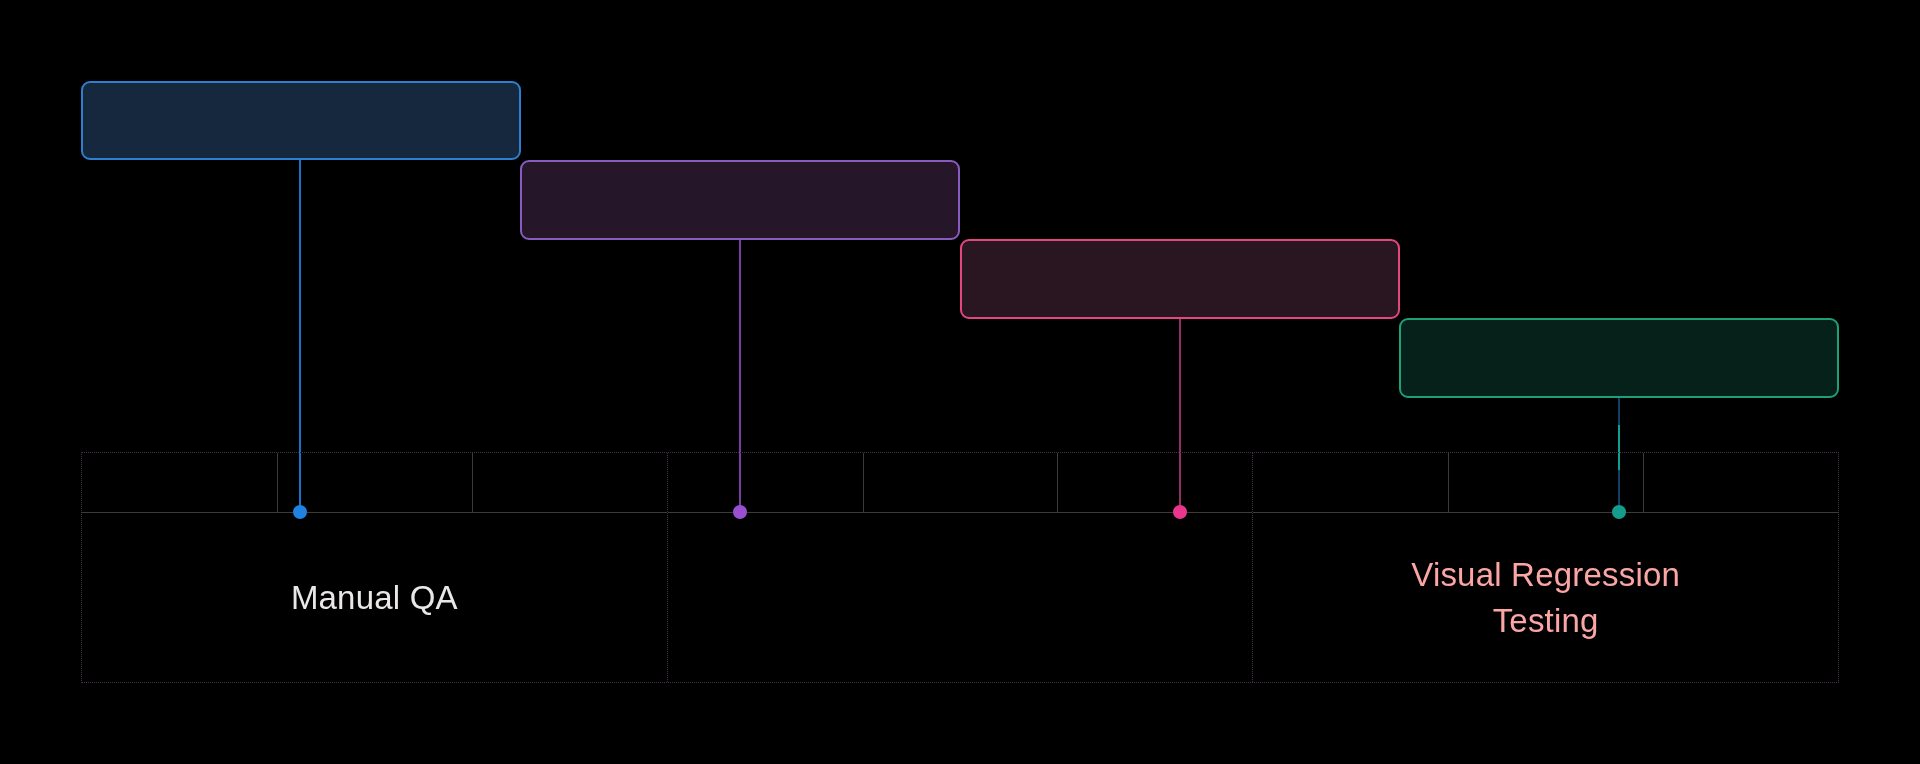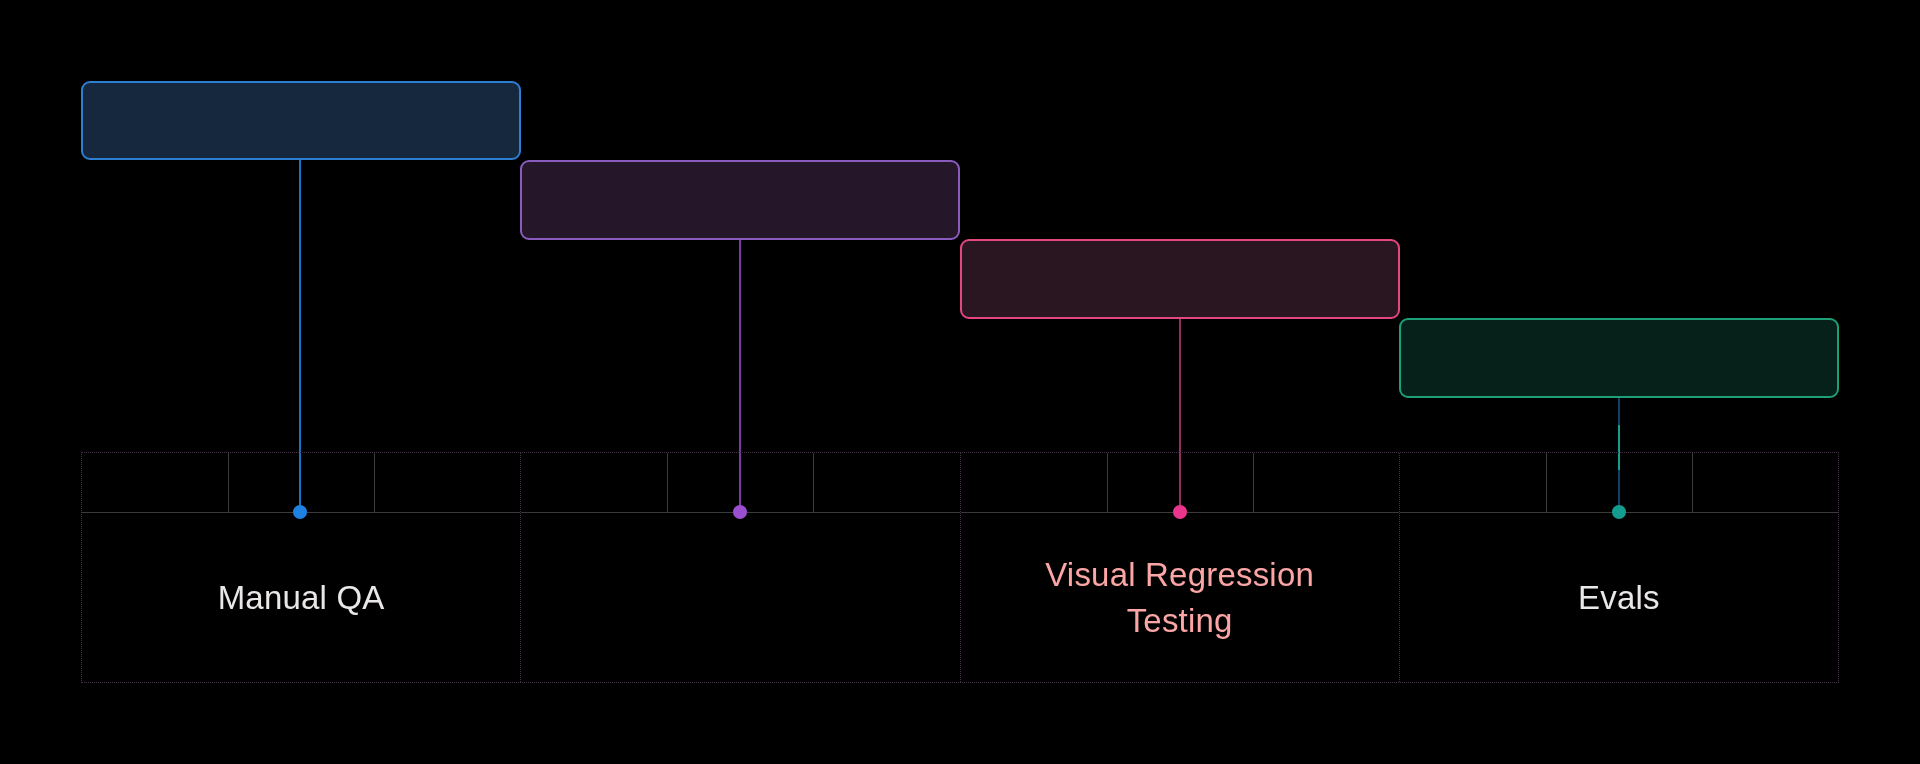--- a/index.html
+++ b/index.html
@@ -115,27 +115,20 @@
 
     <div class="section">
       <div class="ruler-cell">
         <div class="tick t1"></div>
         <div class="tick t2"></div>
       </div>
       <div class="label-cell" style="color: #fca5a5;">Visual Regression
 Testing</div>
     </div>
 
-    <div class="section">
-      <div class="ruler-cell">
-        <div class="tick t1"></div>
-        <div class="tick t2"></div>
-      </div>
-      <div class="label-cell" style="color: rgb(234, 231, 231);">Evals</div>
-    </div>
 
   </div>
 
   <div class="dot dot-0" style="background: rgb(29, 130, 226);"></div>
   <div class="dot dot-1" style="background: rgb(154, 79, 208);"></div>
   <div class="dot dot-2" style="background: rgb(233, 53, 139);"></div>
   <div class="dot dot-3" style="background: rgb(20, 157, 143);"></div>
 
 </div>
 

